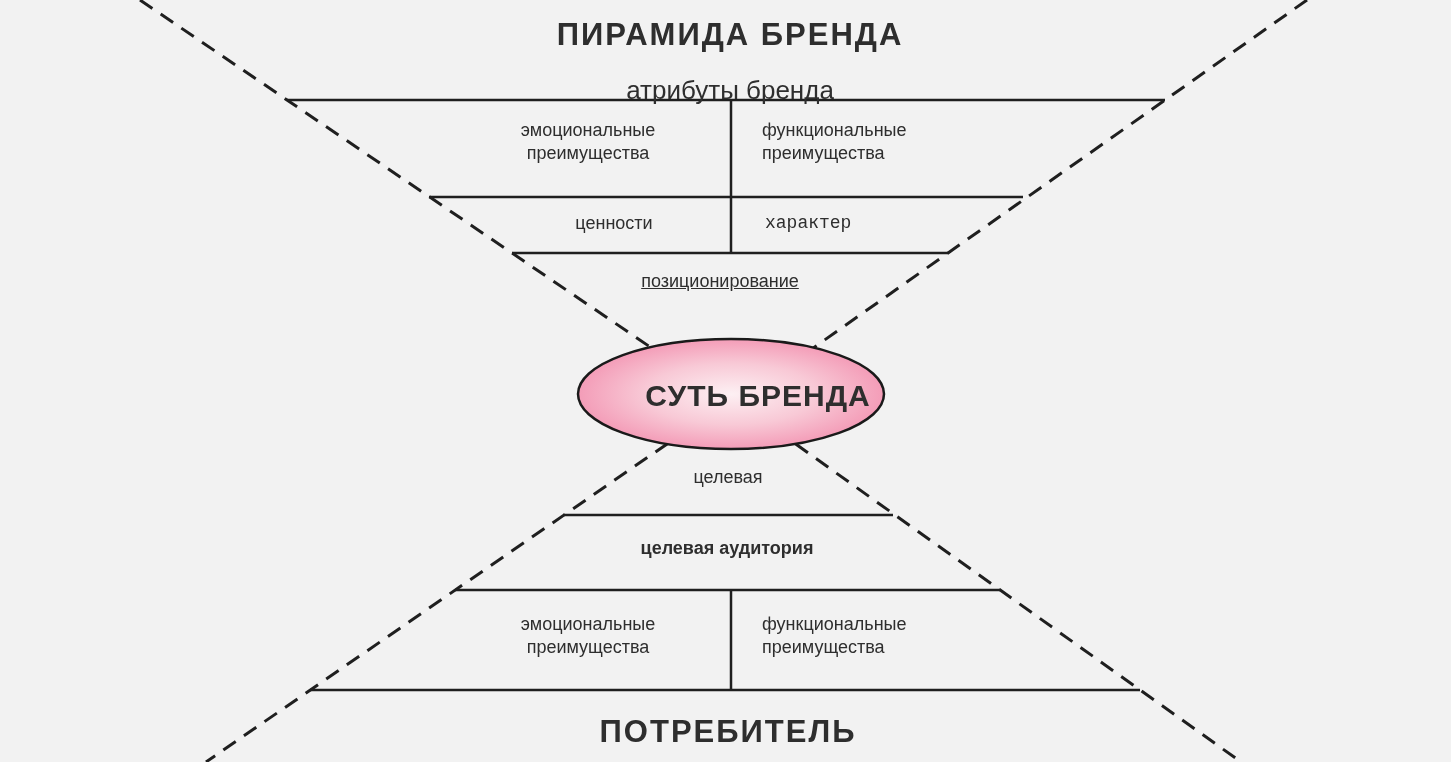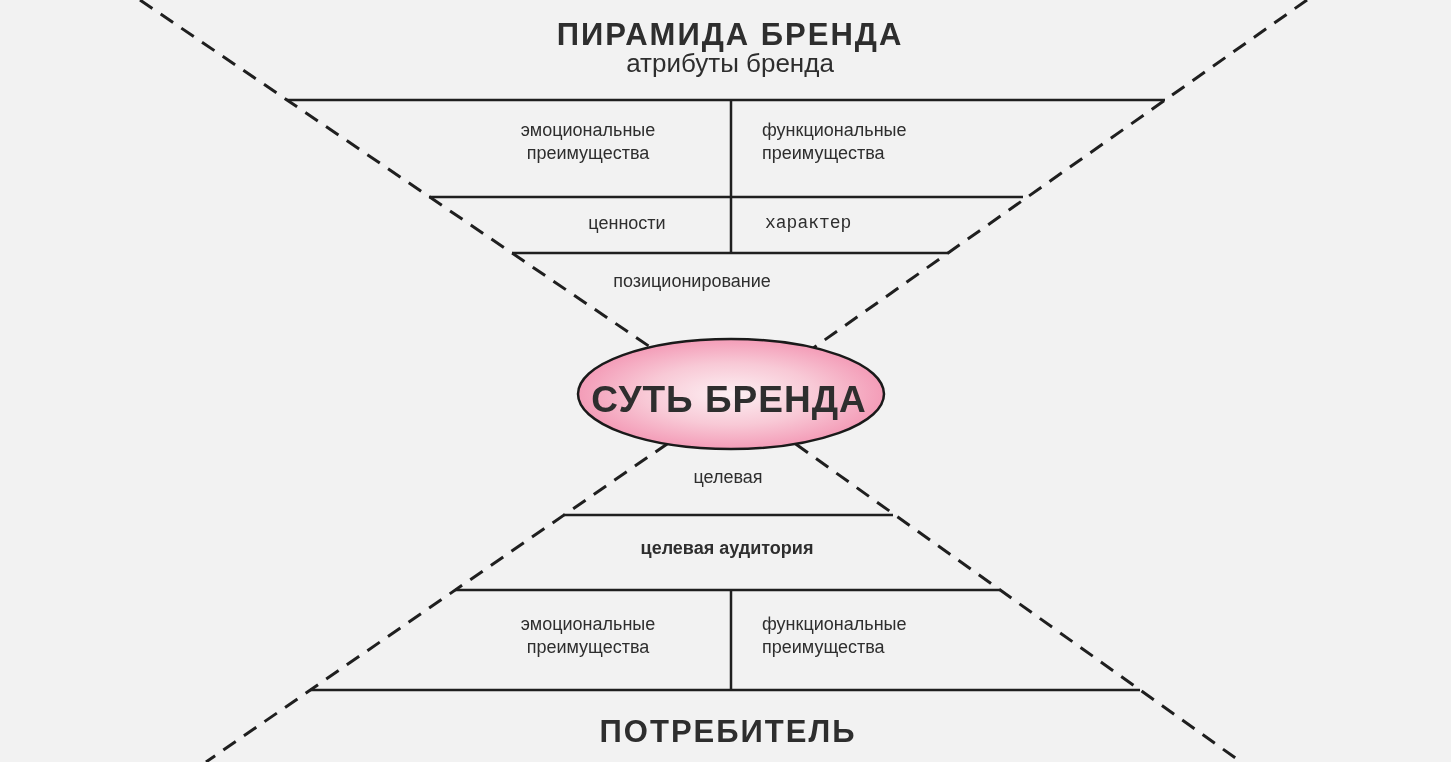--- a/index.html
+++ b/index.html
@@ -20,23 +20,24 @@
     white-space: nowrap;
   }
   .label.wrap { white-space: normal; }
   .centered { transform: translateX(-50%); text-align: center; }
   .big {
     font-size: 31px;
     font-weight: bold;
     letter-spacing: 2px;
   }
   .core-label {
-    font-size: 37px;
+    font-size: 30px;
     font-weight: bold;
     letter-spacing: 1px;
+    margin-left: 29px;
   }
 </style>
 </head>
 <body>
 
 <div class="canvas">
 
   <svg class="lines-svg" viewBox="0 0 1451 762">
     <defs>
       <radialGradient id="pinkGrad" cx="50%" cy="50%" r="62%">
@@ -61,31 +62,31 @@
     <line x1="455" y1="590" x2="1000" y2="590" stroke="#1f1f1f" stroke-width="2.5"></line>
     <line x1="310" y1="690" x2="1140" y2="690" stroke="#1f1f1f" stroke-width="2.5"></line>
 
     <line x1="731" y1="590" x2="731" y2="690" stroke="#1f1f1f" stroke-width="2.5"></line>
 
     <ellipse cx="731" cy="394" rx="153" ry="55" fill="url(#pinkGrad)" stroke="#1a1a1a" stroke-width="2.5"></ellipse>
   </svg>
 
   <div class="label big centered" style="left:730px; top:15px;">ПИРАМИДА БРЕНДА</div>
 
-  <div class="label centered" style="left:730px; top:47px; font-size:26px;">атрибуты бренда</div>
+  <div class="label centered" style="left:730px; top:74px; font-size:26px;">атрибуты бренда</div>
 
   <div class="label wrap centered" style="left:588px; top:119px; width:250px;">эмоциональные преимущества</div>
 
   <div class="label wrap" style="left:762px; top:119px; width:270px;">функциональные преимущества</div>
 
-  <div class="label centered" style="left:627px; top:212px;text-align:center;">ценности</div>
+  <div class="label centered" style="left:614px; top:212px;text-align:center;">ценности</div>
 
   <div class="label" style="left:765px; top:212px;font-family:Liberation Mono, monospace;">характер</div>
 
-  <div class="label centered" style="left:692px; top:270px;">позиционирование</div>
+  <div class="label centered" style="left:720px; top:270px;text-decoration:underline;">позиционирование</div>
 
   <div class="label core-label centered" style="left:729px; top:377px;">СУТЬ БРЕНДА</div>
 
   <div class="label centered" style="left:728px; top:466px;">целевая</div>
 
   <div class="label centered" style="left:727px; top:537px;font-weight:bold;">целевая аудитория</div>
 
   <div class="label wrap centered" style="left:588px; top:613px; width:250px;">эмоциональные преимущества</div>
 
   <div class="label wrap" style="left:762px; top:613px; width:270px;">функциональные преимущества</div>

